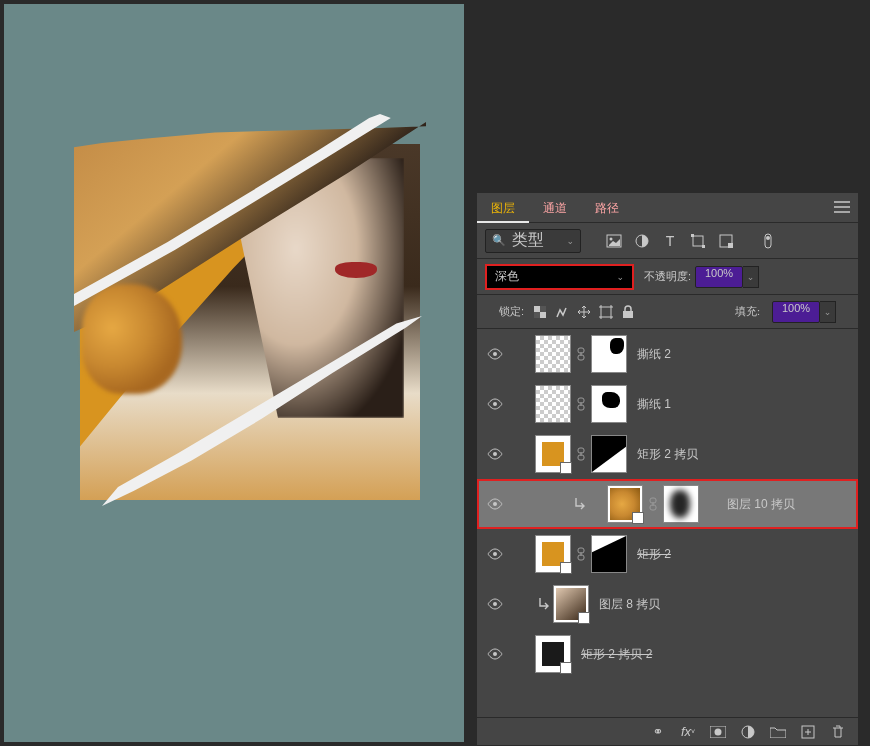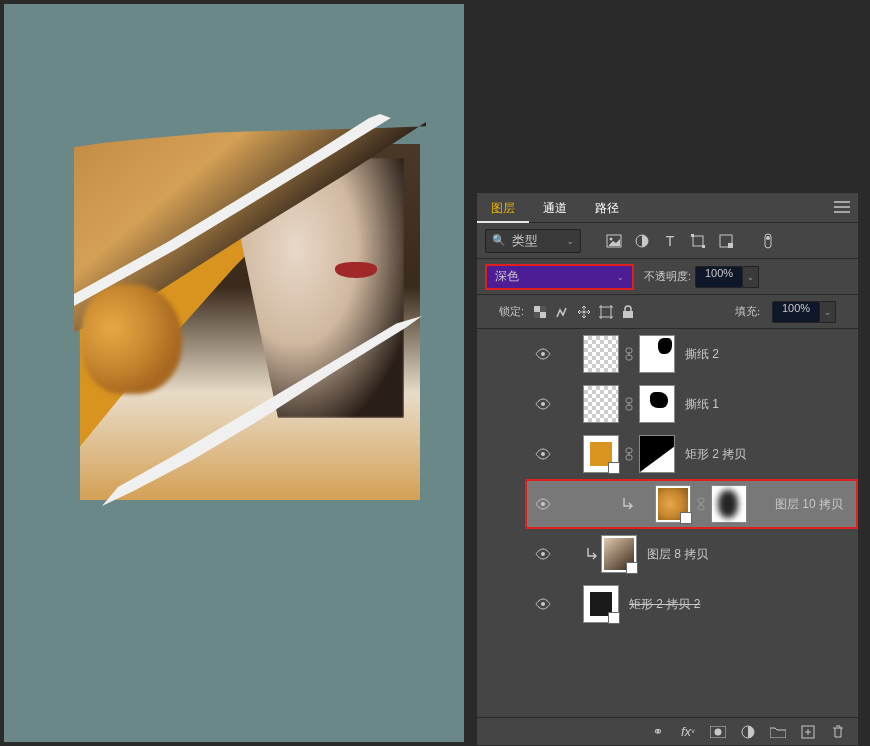--- a/index.html
+++ b/index.html
@@ -13,47 +13,47 @@
 .tear-line1::before { content: ""; position: absolute; inset: 0; background: #f0f0f0; clip-path: polygon(85% 0%, 88% 2%, 70% 22%, 50% 44%, 28% 68%, 12% 84%, 0% 96%, 0% 90%, 10% 80%, 26% 64%, 48% 40%, 68% 18%, 82% 2%); }
 .tear-line2 { position: absolute; left: 98px; top: 312px; width: 320px; height: 190px; pointer-events: none; }
 .tear-line2::before { content: ""; position: absolute; inset: 0; background: #f0f0f0; clip-path: polygon(100% 0%, 95% 6%, 72% 30%, 50% 54%, 28% 76%, 10% 92%, 0% 100%, 5% 90%, 24% 72%, 48% 48%, 70% 26%, 92% 4%); }
 .roses { position: absolute; left: 78px; top: 280px; width: 100px; height: 110px; background: radial-gradient(circle at 30% 40%, #e6a843 0%, #c88830 40%, #a86820 70%); border-radius: 40% 50% 45% 40%; filter: blur(2px); }
 .face { position: absolute; left: 220px; top: 154px; width: 180px; height: 260px; background: radial-gradient(ellipse at 40% 35%, #e8d8c8 0%, #d0b8a0 40%, #2a1f18 80%); clip-path: polygon(30% 100%, 0% 0%, 100% 0%, 100% 100%); filter: blur(1px); }
 .lips { position: absolute; left: 331px; top: 258px; width: 42px; height: 16px; background: #a02828; border-radius: 40% 40% 50% 50%; }
 
 .panel-area { width: 394px; height: 746px; background: #2a2a2a; padding-top: 192px; }
 .panel { width: 383px; height: 554px; background: #454545; position: relative; font-size: 12px; color: #c8c8c8; border: 1px solid #2a2a2a; }
 .tabs { height: 30px; display: flex; align-items: center; border-bottom: 1px solid #2a2a2a; }
-.tab { padding: 0 14px; height: 30px; line-height: 30px; color: #ffffff; cursor: pointer; }
+.tab { padding: 0 14px; height: 30px; line-height: 30px; color: #fca5a5; cursor: pointer; }
 .tab.active { background: #454545; color: #eab308; border-bottom: 2px solid #e8e8e8; margin-bottom: -1px; }
 .panel-menu { position: absolute; right: 8px; top: 8px; width: 16px; height: 12px; cursor: pointer; }
 .panel-menu svg { display: block; }
 
 .filter-row { height: 36px; display: flex; align-items: center; padding: 0 8px; gap: 4px; border-bottom: 1px solid #2a2a2a; }
 .search-select { display: flex; align-items: center; background: #3a3a3a; border: 1px solid #222; border-radius: 2px; padding: 2px 6px; width: 96px; height: 24px; }
 .search-select .q { font-size: 11px; margin-right: 6px; }
-.search-select .sel { flex: 1; font-size: 13px; }
+.search-select .sel { flex: 1; font-size: 16px; }
 .search-select .chev { font-size: 9px; color: #999; }
 .filter-icons { display: flex; gap: 10px; margin-left: 20px; align-items: center; }
 .fi { width: 18px; height: 18px; display: flex; align-items: center; justify-content: center; color: #c8c8c8; }
 
 .blend-row { height: 36px; display: flex; align-items: center; padding: 0 8px; border-bottom: 1px solid #2a2a2a; position: relative; }
-.blend-select { width: 149px; height: 26px; border: 2px solid #e02020; display: flex; align-items: center; padding: 0 8px; justify-content: space-between; background: #4c1d95; }
+.blend-select { width: 149px; height: 26px; border: 2px solid #e02020; display: flex; align-items: center; padding: 0 8px; justify-content: space-between; background: #000000; }
 .blend-select .chev { font-size: 9px; color: #999; }
 .opacity-label { margin-left: 10px; font-size: 11px; }
 .pct-box { display: flex; align-items: center; margin-left: 4px; }
-.pct-input { width: 48px; height: 22px; background: #0f172a; border: 1px solid #222; color: #c8c8c8; font-size: 11px; text-align: center; border-radius: 2px; }
+.pct-input { width: 48px; height: 22px; background: #4c1d95; border: 1px solid #222; color: #c8c8c8; font-size: 11px; text-align: center; border-radius: 2px; }
 .pct-chev { width: 16px; height: 22px; background: #3a3a3a; border: 1px solid #222; border-left: none; display: flex; align-items: center; justify-content: center; font-size: 9px; color: #999; }
 
 .lock-row { height: 34px; display: flex; align-items: center; padding: 0 22px; border-bottom: 1px solid #2a2a2a; gap: 8px; font-size: 11px; }
 .lock-icons { display: flex; gap: 6px; align-items: center; }
 .li { width: 16px; height: 16px; display: flex; align-items: center; justify-content: center; }
 .fill-label { margin-left: auto; font-family: Liberation Serif, serif; }
 
-.layers-list { height: 370px; overflow-y: auto; position: relative; padding-left: 48px; }
+.layers-list { height: 370px; overflow-y: auto; position: relative; }
 .layers-list::-webkit-scrollbar { width: 14px; }
 .layers-list::-webkit-scrollbar-track { background: #3a3a3a; }
 .layers-list::-webkit-scrollbar-thumb { background: #5a5a5a; border-radius: 2px; }
 .layer-row { height: 50px; display: flex; align-items: center; padding: 0 6px; position: relative; }
 .layer-row.selected { background: #787878; gap: 18px; }
 .layer-row.hl { outline: 2px solid #e02020; outline-offset: -2px; }
 .eye { width: 24px; display: flex; align-items: center; justify-content: center; cursor: pointer; }
 .eye svg { display: block; }
 .indent { width: 28px; flex-shrink: 0; }
 .clip-arrow { width: 18px; display: flex; align-items: center; justify-content: center; }
@@ -305,20 +305,45 @@
           <div class="layer-name">图层 10 拷贝</div>
         </div>
         <div class="layer-row">
           <div class="eye">
             <svg width="16" height="12" viewBox="0 0 16 12">
               <path d="M8 1 C4 1 1 6 1 6 s3 5 7 5 7-5 7-5 S12 1 8 1 Z" fill="none" stroke="#c8c8c8"></path>
               <circle cx="8" cy="6" r="2" fill="#c8c8c8"></circle>
             </svg>
           </div>
           <div class="indent"></div>
+          <div class="thumbs">
+            <div class="thumb shape">
+              <div style="position: absolute; inset: 6px; background: rgb(216, 148, 31);"></div>
+            </div>
+            <div class="link">
+              <svg width="8" height="14" viewBox="0 0 8 14">
+                <rect x="1" y="1" width="6" height="5" rx="2" fill="none" stroke="#999"></rect>
+                <rect x="1" y="8" width="6" height="5" rx="2" fill="none" stroke="#999"></rect>
+                <line x1="4" y1="5" x2="4" y2="9" stroke="#999"></line>
+              </svg>
+            </div>
+            <div class="mask" style="background: rgb(255, 255, 255);">
+              <div class="mask-black" style="left: 0px; top: 0px; width: 100%; height: 100%; clip-path: polygon(0px 45%, 100% 0px, 100% 100%, 0px 100%); background: rgb(0, 0, 0);"></div>
+            </div>
+          </div>
+          <div class="layer-name strike">矩形 2</div>
+        </div>
+        <div class="layer-row">
+          <div class="eye">
+            <svg width="16" height="12" viewBox="0 0 16 12">
+              <path d="M8 1 C4 1 1 6 1 6 s3 5 7 5 7-5 7-5 S12 1 8 1 Z" fill="none" stroke="#c8c8c8"></path>
+              <circle cx="8" cy="6" r="2" fill="#c8c8c8"></circle>
+            </svg>
+          </div>
+          <div class="indent"></div>
           <div class="clip-arrow">
             <svg width="14" height="14" viewBox="0 0 14 14">
               <path d="M3 1 v8 h8 M8 6 l3 3 l-3 3" fill="none" stroke="#c8c8c8" stroke-width="1.4"></path>
             </svg>
           </div>
           <div class="thumbs">
             <div class="thumb smart">
               <div style="position: absolute; inset: 2px; background: linear-gradient(140deg, rgb(224, 200, 176), rgb(58, 40, 24));"></div>
             </div>
           </div>

